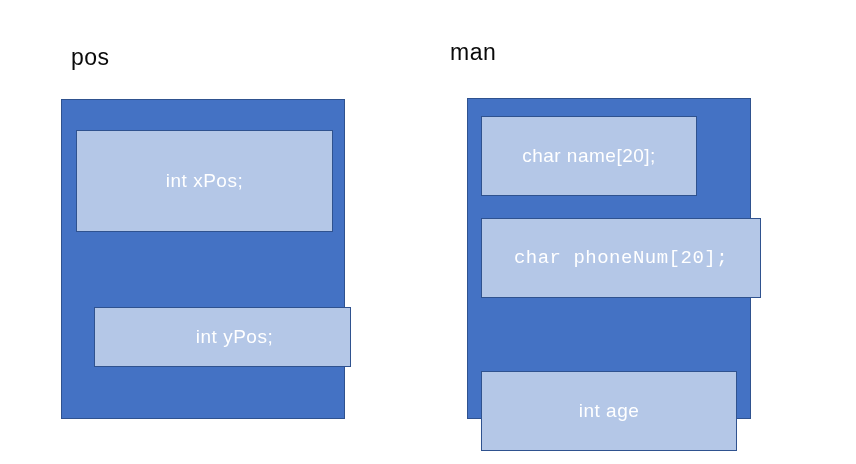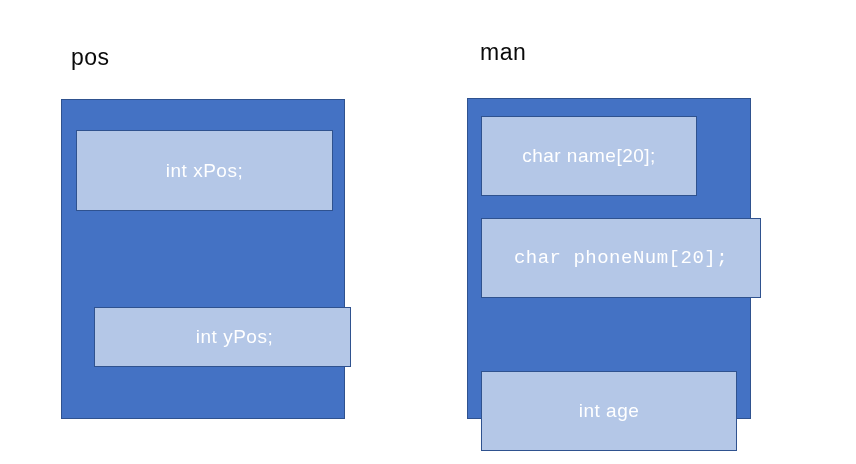--- a/index.html
+++ b/index.html
@@ -41,25 +41,25 @@
     color: #ffffff;
     font-size: 19px;
     font-weight: 400;
     letter-spacing: 0.5px;
     white-space: nowrap;
   }
 
   
   #pos-label  { left: 71px;  top: 46px; }
   #pos-outer  { left: 61px;  top: 99px;  width: 284px; height: 320px; }
-  #pos-field-0 { left: 14px; top: 30px;  width: 257px; height: 81px; }
+  #pos-field-0 { left: 14px; top: 30px;  width: 257px; height: 102px; }
   #pos-field-1 { left: 32px; top: 207px; width: 257px; height: 60px; padding-left: 24px; }
 
   
-  #man-label  { left: 480px; top: 41px; text-align: center; }
+  #man-label  { left: 450px; top: 41px; text-align: center; }
   #man-outer  { left: 467px; top: 98px;  width: 284px; height: 321px; }
   #man-field-0 { left: 13px; top: 17px;  width: 216px; height: 80px; }
   #man-field-1 { left: 13px; top: 119px; width: 280px; height: 80px; font-family: Liberation Mono, monospace; }
   #man-field-2 { left: 13px; top: 224px; width: 256px; height: 80px; margin-top: 48px; }
 </style>
 </head>
 <body>
 
 <div class="canvas">
 

